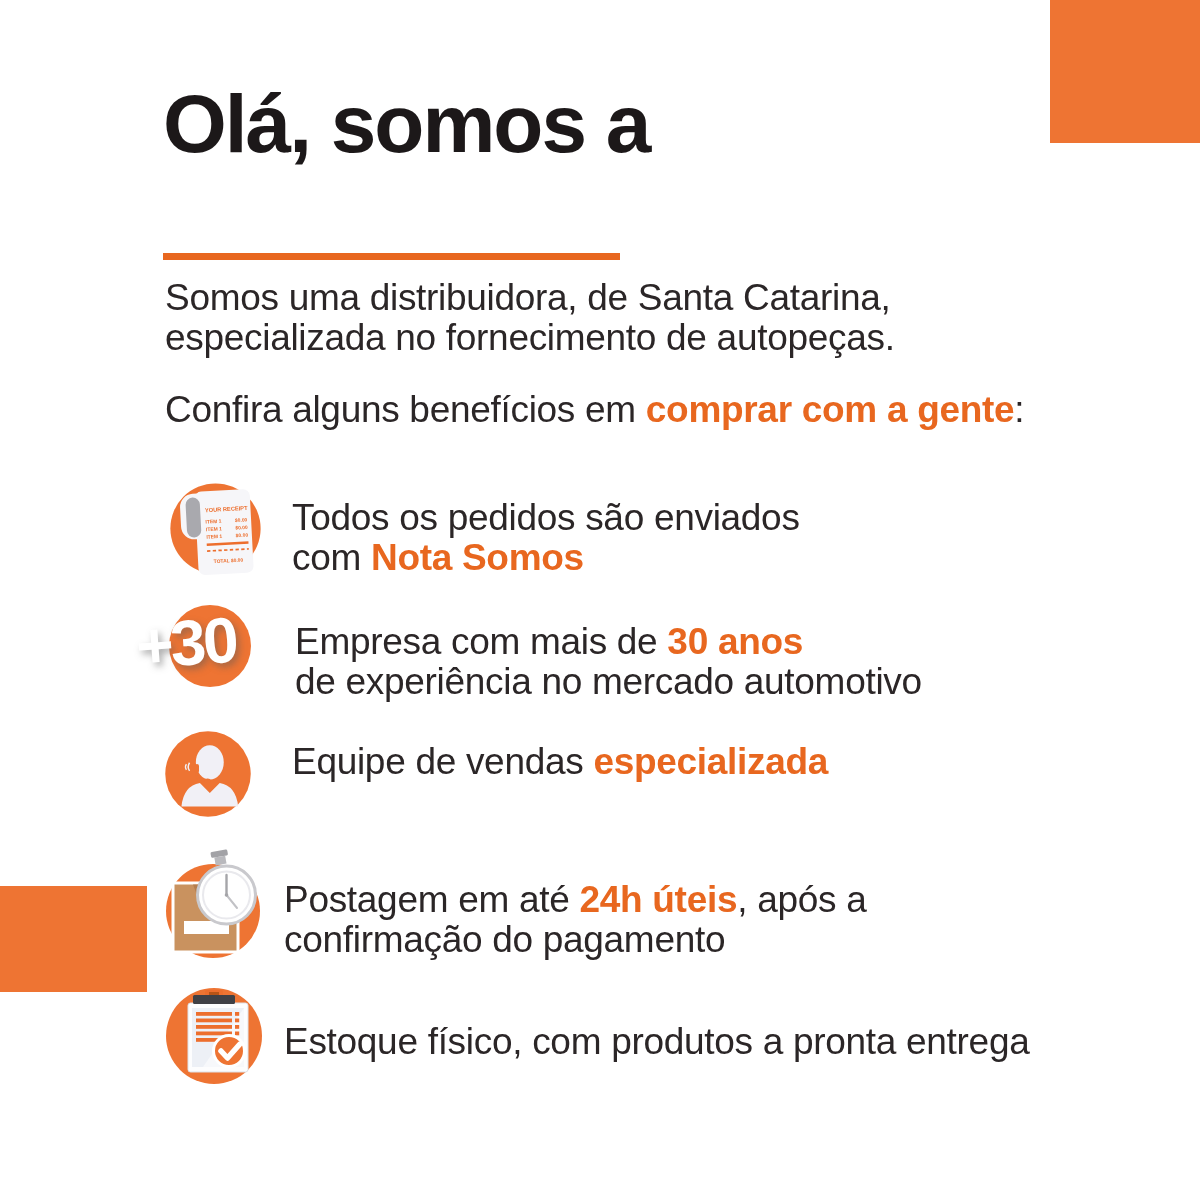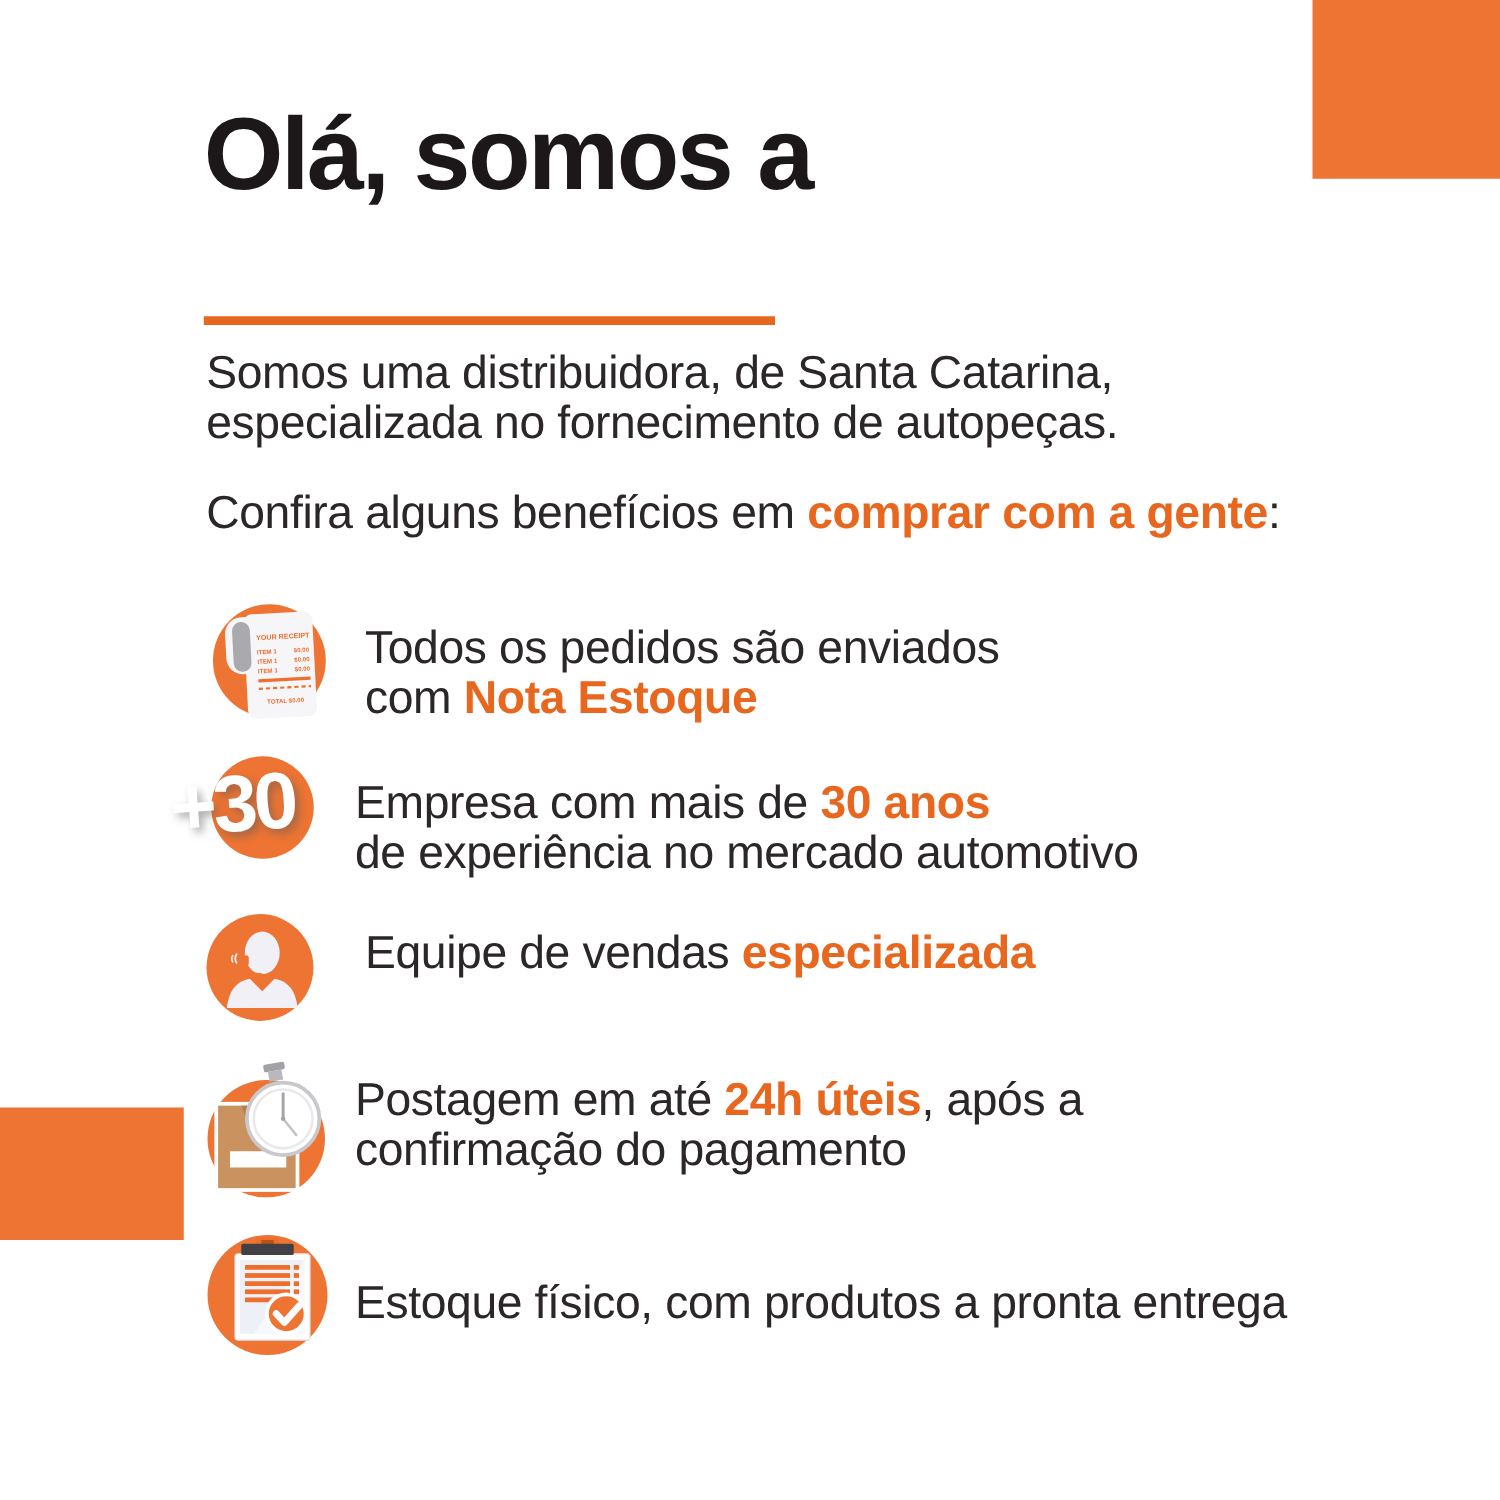--- a/index.html
+++ b/index.html
@@ -30,23 +30,23 @@
     position:absolute; left:165px; margin:0; white-space:nowrap;
     font-size:37px; line-height:40px; letter-spacing:-0.3px; font-weight:400; color:#2b2627;
   }
   .intro { top:278px; }
   .lead  { top:390px; }
   .hl { color:#E8671F; font-weight:bold; }
 
   
   .b-text { position:absolute; margin:12px; white-space:nowrap; font-size:37px; line-height:40px; letter-spacing:-0.3px; color:#2b2627; }
   #b1-text { left:280px; top:486px; }
-  #b2-text { left:272px; top:610px; }
+  #b2-text { left:283px; top:610px; }
   #b3-text { left:280px; top:730px;text-align:right; }
-  #b4-text { left:272px; top:848px; }
+  #b4-text { left:272px; top:868px; }
   #b5-text { left:272px; top:1010px; }
 
   .icon { position:absolute; }
   #b1-icon { left:168px; top:481px; width:95px;  height:95px;  }
   #b3-icon { left:163px; top:729px; width:90px;  height:90px;  }
   #b4-icon { left:158px; top:846px; width:110px; height:112px; }
   #b5-icon { left:163px; top:985px; width:100px; height:100px; }
 
   
   .badge-circle { position:absolute; left:169px; top:605px; width:82px; height:82px; border-radius:50%; background:#EE7433; }
@@ -83,21 +83,21 @@
       <text x="84" y="44" font-size="5.2" font-weight="bold" fill="#ED6E2D" text-anchor="end">$0.00</text>
       <text x="40" y="52" font-size="5.2" font-weight="bold" fill="#ED6E2D">ITEM 1</text>
       <text x="84" y="52" font-size="5.2" font-weight="bold" fill="#ED6E2D" text-anchor="end">$0.00</text>
       <text x="40" y="60" font-size="5.2" font-weight="bold" fill="#ED6E2D">ITEM 1</text>
       <text x="84" y="60" font-size="5.2" font-weight="bold" fill="#ED6E2D" text-anchor="end">$0.00</text>
       <rect x="40" y="65" width="44" height="2.6" fill="#ED6E2D"></rect>
       <line x1="40" y1="73" x2="84" y2="73" stroke="#ED6E2D" stroke-width="1.8" stroke-dasharray="3.5 2.5"></line>
       <text x="62" y="86" font-size="5.2" font-weight="bold" fill="#ED6E2D" text-anchor="middle">TOTAL $0.00</text>
     </g>
   </svg>
-  <p class="b-text" id="b1-text"><span>Todos os pedidos são enviados</span><br><span>com </span><span class="hl">Nota Estoque</span></p>
+  <p class="b-text" id="b1-text"><span>Todos os pedidos são enviados</span><br><span>com </span><span class="hl">Nota Somos</span></p>
 
   <div class="badge-circle"></div>
   <p class="badge-text">+30</p>
   <p class="b-text" id="b2-text"><span>Empresa com mais de </span><span class="hl">30 anos</span><br><span>de experiência no mercado automotivo</span></p>
 
   <svg class="icon" id="b3-icon" viewBox="0 0 100 100">
     <circle cx="50" cy="50" r="47.5" fill="#EE7433"></circle>
     <ellipse cx="52" cy="37" rx="15.5" ry="19" fill="#F1F0F6"></ellipse>
     <path d="M20.5 86 Q23 63 41 60 L52 71 L63 60 Q81 63 83.5 86 Z" fill="#F1F0F6"></path>
     <path d="M29.5 37.5 q-3 4.5 0 9" stroke="#F1F0F6" stroke-width="1.6" fill="none"></path>

